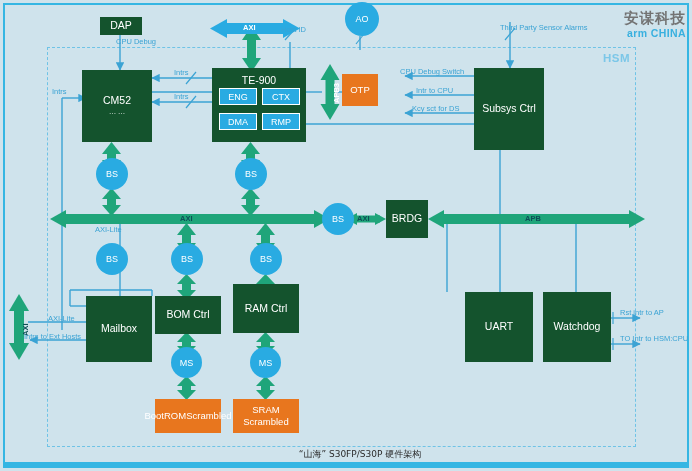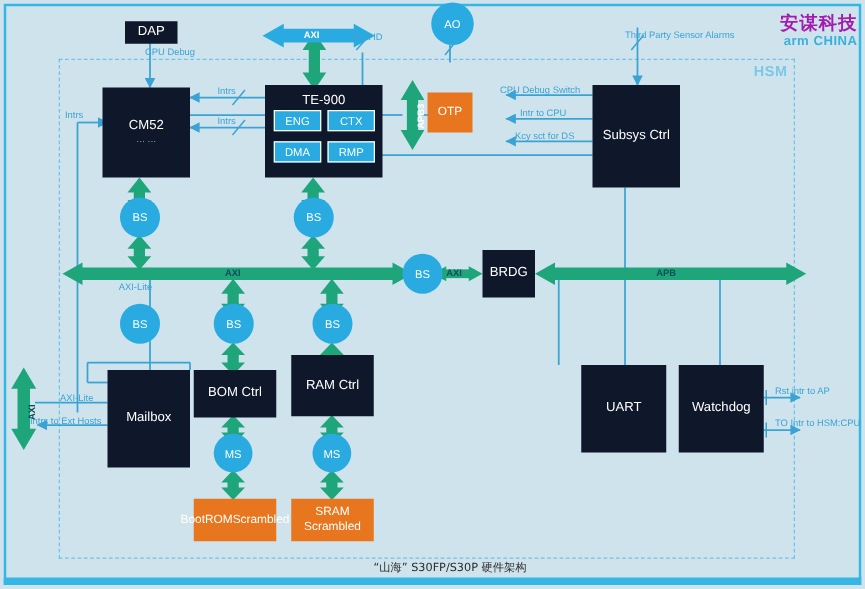--- a/index.html
+++ b/index.html
@@ -26,21 +26,21 @@
     border:1.6px dashed #6fc3e6;
   }
   .hsm-label{
     left:586px;top:52px;width:44px;height:16px;
     color:#7cc7e8;font-size:11.5px;font-weight:bold;text-align:right;
     letter-spacing:.5px;
   }
 
   
   .blk{
-    background:#0f172a;color:#ffffff;
+    background:#14532d;color:#ffffff;
     display:flex;align-items:center;justify-content:center;
     font-size:10.5px;text-align:right;line-height:1.25;
   }
   .blk-sub{
     background:#29abe2;border:1.6px solid #ffffff;color:#fff;
     display:flex;align-items:center;justify-content:center;
     font-size:9px;
   }
   .orange{
     background:#e8761e;color:#ffffff;
@@ -57,21 +57,21 @@
   .lbl{color:#3ba3d4;font-size:7.5px;white-space:nowrap;line-height:1;}
   .lbl.onbus{color:#0d4f57;font-weight:bold;font-size:7.5px;}
   .lbl.onbus-w{color:#ffffff;font-weight:bold;font-size:7.5px;}
   .lbl.vert{
     transform:rotate(-90deg);transform-origin:left top;
   }
 
   
   .logo-cn{
     left:614px;top:9px;width:72px;height:17px;
-    color:#a21caf;font-size:14.5px;font-weight:bold;letter-spacing:1px;
+    color:#737373;font-size:14.5px;font-weight:bold;letter-spacing:1px;
     text-align:right;font-family:"DejaVu Sans",sans-serif;
   }
   .logo-en{
     left:614px;top:27px;width:72px;height:13px;
     color:#39b0df;font-size:10.5px;font-weight:bold;letter-spacing:.4px;
     text-align:right;
   }
 
   .caption{
     left:200px;top:448px;width:320px;height:16px;
@@ -337,21 +337,21 @@
       <span>BS</span>
     </div>
 
   <div class="circ" style="left:171px;top:347px;width:31px;height:31px;">
       <span>MS</span>
     </div>
   <div class="circ" style="left:250px;top:347px;width:31px;height:31px;">
       <span>MS</span>
     </div>
 
-  <div class="blk" style="left:86px;top:296px;width:66px;height:78px;">
+  <div class="blk" style="left:86px;top:296px;width:66px;height:66px;">
     <span>Mailbox</span>
   </div>
 
   <div class="blk" style="left:155px;top:296px;width:66px;height:38px;">
     <span>BOM Ctrl</span>
   </div>
 
   <div class="blk" style="left:233px;top:284px;width:66px;height:49px;">
     <span>RAM Ctrl</span>
   </div>

